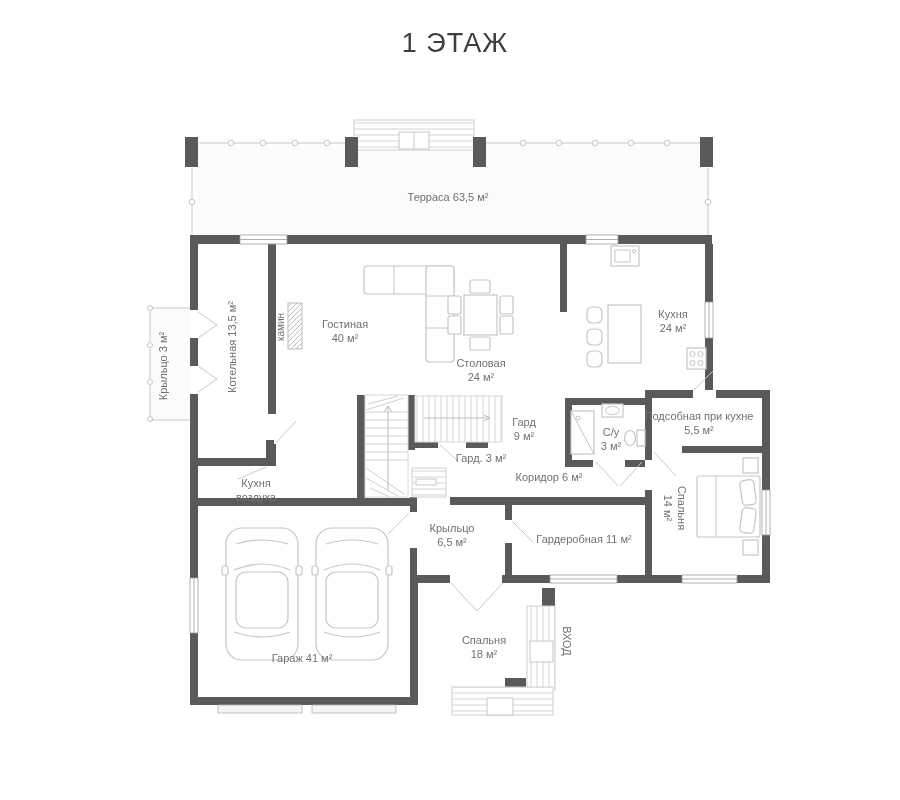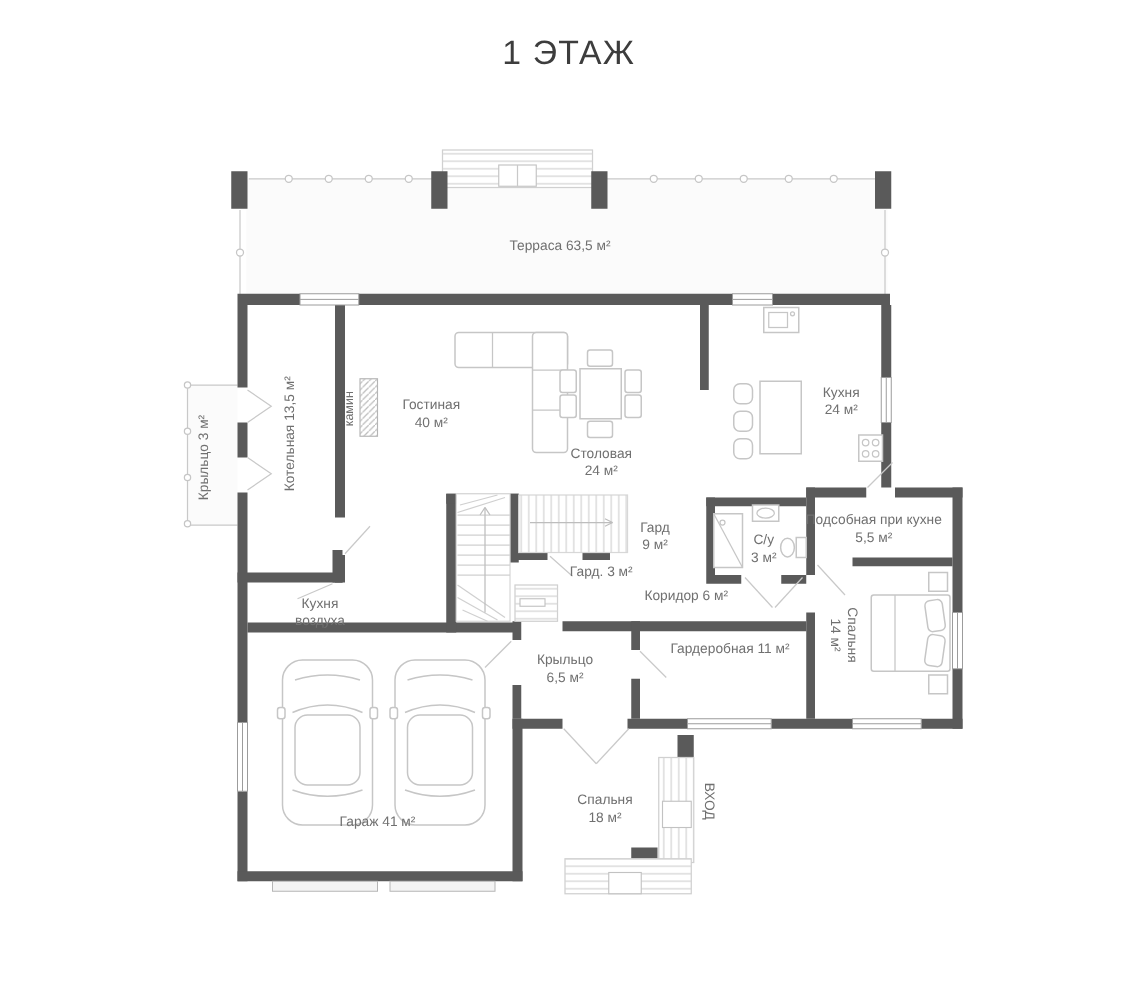--- a/index.html
+++ b/index.html
@@ -388,21 +388,21 @@
   <div class="lbl rot-cw" style="left:674px;top:508px">
     <span>Спальня</span>
     <span>14 м²</span>
   </div>
 
   <div class="lbl" style="left:452px;top:536px">
     <span>Крыльцо</span>
     <span>6,5 м²</span>
   </div>
 
-  <div class="lbl" style="left:584px;top:520px">Гардеробная 11 м²</div>
+  <div class="lbl" style="left:584px;top:540px">Гардеробная 11 м²</div>
 
   <div class="lbl" style="left:302px;top:659px">Гараж 41 м²</div>
 
   <div class="lbl" style="left:484px;top:648px">
     <span>Спальня</span>
     <span>18 м²</span>
   </div>
 
   <div class="lbl rot-cw" style="left:566px;top:641px">ВХОД</div>
 

